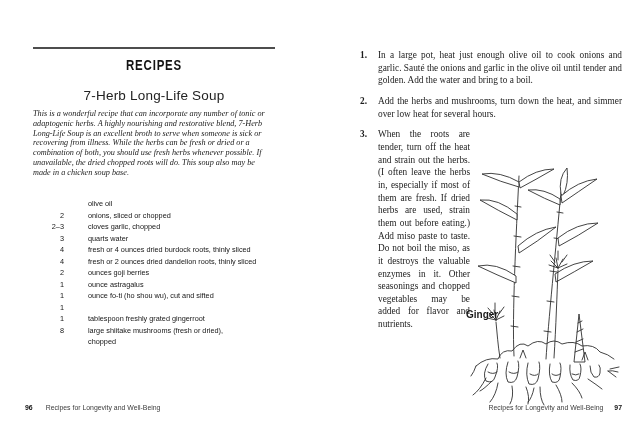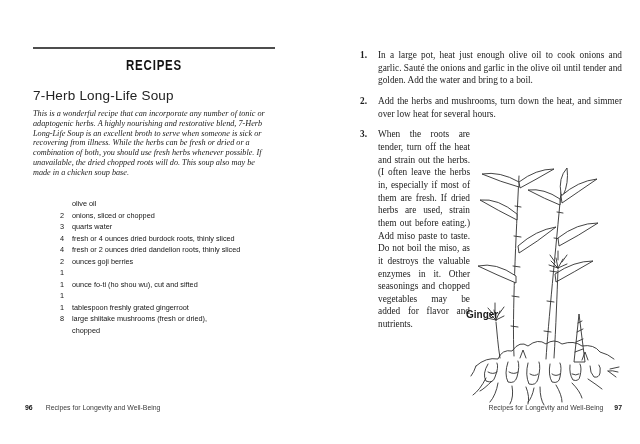--- a/index.html
+++ b/index.html
@@ -9,32 +9,32 @@
   }
   
   #left-page{position:absolute;left:33px;top:0;width:242px;height:444px;}
   .top-rule{position:absolute;left:0;top:47px;width:100%;border-top:2px solid #4d4d4d;}
   .section-header{
     position:absolute;left:0;top:57px;width:100%;text-align:center;
     font-size:14px;font-weight:bold;letter-spacing:1px;color:#141414;
     transform:scaleX(0.82);transform-origin:center;
   }
   .recipe-title{
-    position:absolute;left:0;top:88px;width:100%;
+    position:absolute;left:0;top:88px;width:100%;text-align:center;
     font-size:13.5px;font-weight:400;color:#222;letter-spacing:0.2px;
   }
   .intro{
     position:absolute;left:0;top:109px;width:240px;
     font-family:Liberation Serif, serif;font-style:italic;
     font-size:8.2px;line-height:9.75px;color:#1a1a1a;
   }
   .ingredients{position:absolute;left:0;top:198px;width:242px;font-size:7.3px;line-height:11.5px;color:#161616;}
   .ing-row{display:flex;align-items:flex-start;}
   .ing-qty{width:31px;text-align:right;flex:0 0 31px;}
-  .ing-name{margin-left:8px;flex:1;white-space:pre-line;}
+  .ing-name{margin-left:24px;flex:1;white-space:pre-line;}
   
   #right-page{position:absolute;left:360px;top:0;width:262px;height:444px;}
   .steps{position:absolute;left:0;top:41px;width:262px;
     font-family:"Liberation Serif",serif;font-size:9.3px;line-height:12.65px;color:#1c1c1c;}
   .step{position:relative;padding-left:18px;margin-bottom:5px;}
   .step-num{position:absolute;left:0;top:0;width:14px;font-weight:bold;}
   .step-text{text-align:justify;margin-top:8px;}
   .illustration-box{
     float:right;width:152px;height:240px;margin-top:38px;
   }
@@ -66,37 +66,42 @@
     <div class="ingredients">
       <div class="ing-row">
           <span class="ing-qty"></span>
           <span class="ing-name">olive oil</span>
         </div>
       <div class="ing-row">
           <span class="ing-qty">2</span>
           <span class="ing-name">onions, sliced or chopped</span>
         </div>
       <div class="ing-row">
+          <span class="ing-qty">2–3</span>
+          <span class="ing-name">cloves garlic, chopped</span>
+        </div>
+      <div class="ing-row">
           <span class="ing-qty">3</span>
           <span class="ing-name">quarts water</span>
         </div>
       <div class="ing-row">
           <span class="ing-qty">4</span>
           <span class="ing-name">fresh or 4 ounces dried burdock roots, thinly sliced</span>
         </div>
       <div class="ing-row">
           <span class="ing-qty">4</span>
           <span class="ing-name">fresh or 2 ounces dried dandelion roots, thinly sliced</span>
         </div>
       <div class="ing-row">
           <span class="ing-qty">2</span>
           <span class="ing-name">ounces goji berries</span>
         </div>
       <div class="ing-row">
           <span class="ing-qty">1</span>
+          <span class="ing-name">ounce astragalus</span>
         </div>
       <div class="ing-row">
           <span class="ing-qty">1</span>
           <span class="ing-name">ounce fo-ti (ho shou wu), cut and sifted</span>
         </div>
       <div class="ing-row">
           <span class="ing-qty">1</span>
         </div>
       <div class="ing-row">
           <span class="ing-qty">1</span>

